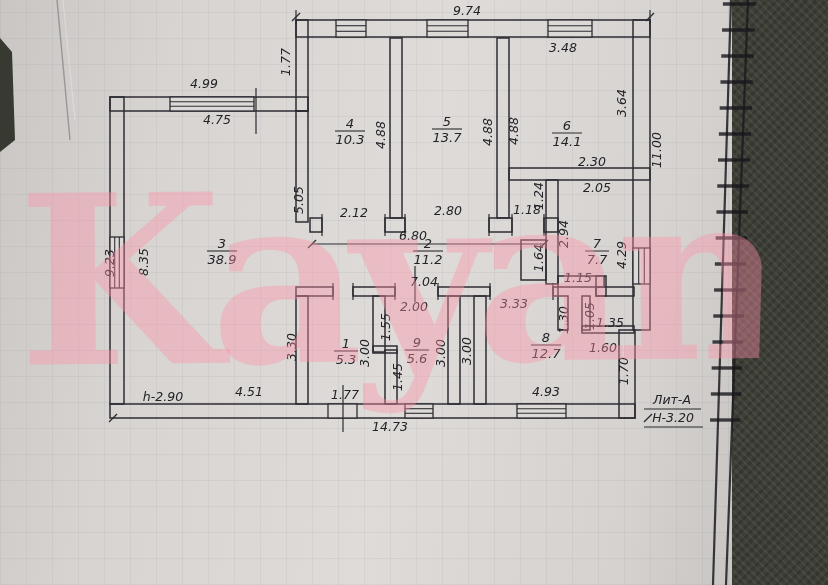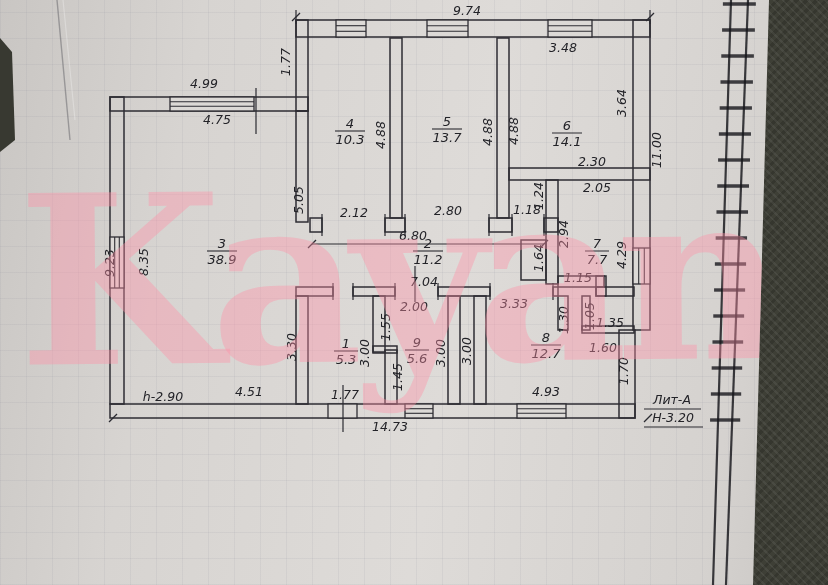--- a/index.html
+++ b/index.html
@@ -5,21 +5,21 @@
   html,body{margin:0;padding:0;}
   body{
     width:828px;height:585px;overflow:hidden;position:relative;
     background-color:#3e3f36;
     background-image:
       repeating-linear-gradient(45deg, rgba(255,255,255,.06) 0 2px, transparent 2px 6px),
       repeating-linear-gradient(-45deg, rgba(0,0,0,.14) 0 3px, transparent 3px 7px);
     font-family:"DejaVu Sans",sans-serif;
   }
   .paper{
-    position:absolute;left:0;top:0;width:828px;height:585px;
+    position:absolute;left:0;top:0;width:732px;height:585px;
     clip-path:polygon(0 0,769px 0,753px 585px,0 585px);
     background-image:
       repeating-linear-gradient(0deg, rgba(130,132,148,.10) 0 1px, transparent 1px 26px),
       repeating-linear-gradient(90deg, rgba(130,132,148,.10) 0 1px, transparent 1px 26px),
       linear-gradient(100deg,#c9c6c3 0%,#d7d4d1 22%,#dedbd8 55%,#d5d2cf 86%,#c8c5c2 100%);
   }
   .dark-sliver{
     position:absolute;left:0;top:0;width:20px;height:160px;
     clip-path:polygon(0 38px,12px 52px,15px 140px,0 152px);
     background:#383931;

